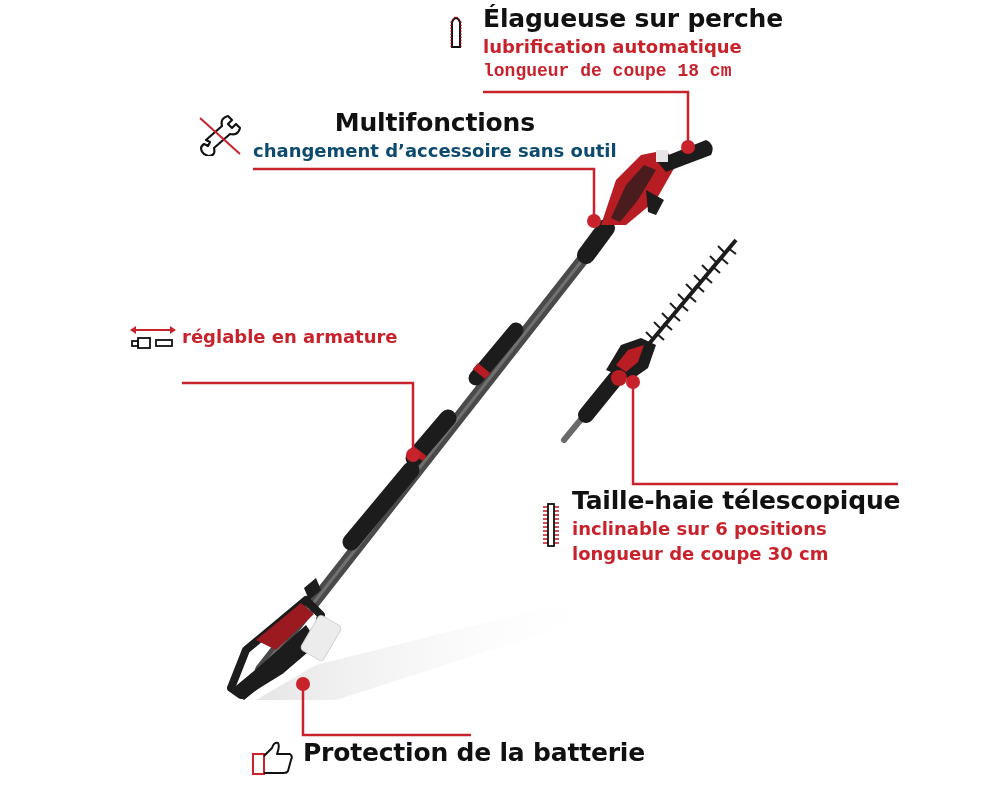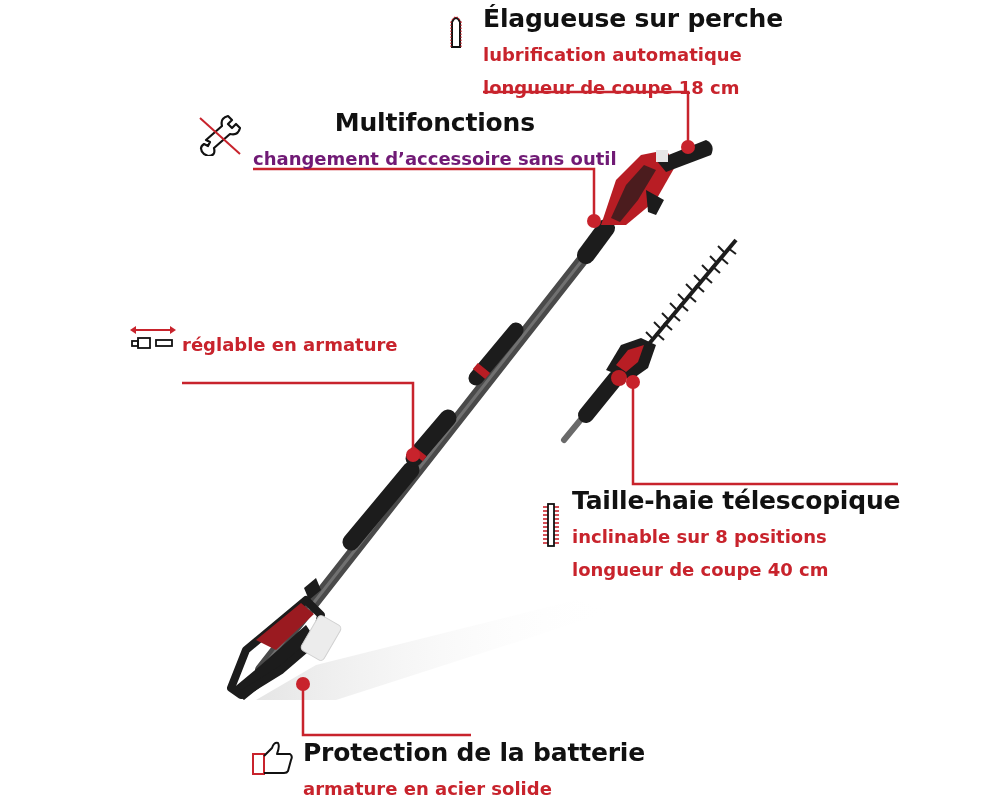--- a/index.html
+++ b/index.html
@@ -2,21 +2,21 @@
 <html><head>
 <meta charset="utf-8">
 <style>
   html, body { margin: 0; padding: 0; background: #ffffff; }
   body { width: 1000px; height: 800px; position: relative; overflow: hidden;
          font-family: "DejaVu Sans", "Liberation Sans", sans-serif; }
   .stage { position: absolute; left: 16px; top: 0; width: 1000px; height: 800px; padding-left: 24px; }
   svg.art { position: absolute; left: 0; top: 0; }
   .feature { position: absolute; }
   .feature .title { font-weight: bold; color: #111111; font-size: 25px; line-height: 30px; white-space: nowrap; letter-spacing: -0.2px; }
-  .feature .sub { font-weight: bold; font-size: 18px; line-height: 25px; white-space: nowrap; margin-top: 8px; }
+  .feature .sub { font-weight: bold; font-size: 18px; line-height: 25px; white-space: nowrap; }
   .icon { position: absolute; }
 </style>
 </head>
 <body>
 
 <div class="stage">
 
   <svg class="art" width="1000" height="800" viewBox="0 0 1000 800">
     <defs>
       <linearGradient id="poleGrad" x1="0" y1="0" x2="1" y2="0">
@@ -116,32 +116,32 @@
 
   <div class="icon" style="left:433px; top:13px;">
     <svg width="14" height="36" viewBox="0 0 14 36">
       <path d="M3,34 L3,9 Q7,1 11,9 L11,34 Z" fill="none" stroke="#111" stroke-width="2"></path>
       <path d="M2,34 L2,9 Q7,-1 12,9 L12,34" fill="none" stroke="#c8232c" stroke-width="1.2" stroke-dasharray="1.5 1.5"></path>
     </svg>
   </div>
   <div class="feature" style="left:467px; top:4px;">
     <div class="title">Élagueuse sur perche</div>
     <div class="sub" style="color:#c8232c;">lubrification automatique</div>
-    <div class="sub" style="color:#c8232c;">longueur de coupe 18 cm</div>
+    <div class="sub" style="color:#c8232c;font-family:Liberation Mono, monospace;">longueur de coupe 18 cm</div>
   </div>
 
   <div class="icon" style="left:180px; top:114px;">
     <svg width="50" height="42" viewBox="0 0 50 42">
       <path d="M8,40 Q2,34 8,30 L12,32 L14,28 L10,26 L26,12 Q24,4 32,2 L36,6 L32,10 L36,14 L40,10 L44,14 Q42,22 34,20 L18,34 Q20,42 12,42 Z" fill="none" stroke="#111" stroke-width="2.2" stroke-linejoin="round"></path>
       <line x1="4" y1="4" x2="44" y2="40" stroke="#c8232c" stroke-width="2"></line>
     </svg>
   </div>
   <div class="feature" style="left:237px; top:108px;text-align:center;">
     <div class="title">Multifonctions</div>
-    <div class="sub" style="color:#701a75;">changement d’accessoire sans outil</div>
+    <div class="sub" style="color:#0c4a6e;">changement d’accessoire sans outil</div>
   </div>
 
   <div class="icon" style="left:114px; top:326px;">
     <svg width="46" height="24" viewBox="0 0 46 24">
       <line x1="4" y1="4" x2="42" y2="4" stroke="#c8232c" stroke-width="2"></line>
       <polygon points="0,4 6,0 6,8" fill="#c8232c"></polygon>
       <polygon points="46,4 40,0 40,8" fill="#c8232c"></polygon>
       <rect x="2" y="15" width="6" height="5" fill="none" stroke="#111" stroke-width="1.8"></rect>
       <rect x="8" y="12" width="12" height="10" fill="none" stroke="#111" stroke-width="1.8"></rect>
       <rect x="26" y="14" width="16" height="6" fill="none" stroke="#111" stroke-width="1.8"></rect>
@@ -163,28 +163,27 @@
         <line x1="1" y1="28" x2="17" y2="28"></line>
           <line x1="1" y1="32" x2="17" y2="32"></line>
         <line x1="1" y1="36" x2="17" y2="36"></line>
           <line x1="1" y1="40" x2="17" y2="40"></line>
       </g>
       <rect x="6" y="1" width="6" height="42" fill="#fff" stroke="#111" stroke-width="1.8"></rect>
     </svg>
   </div>
   <div class="feature" style="left:556px; top:486px;">
     <div class="title">Taille-haie télescopique</div>
-    <div class="sub" style="color:#c8232c;">inclinable sur 8 positions</div>
-    <div class="sub" style="color:#c8232c;">longueur de coupe 40 cm</div>
+    <div class="sub" style="color:#c8232c;">inclinable sur 6 positions</div>
+    <div class="sub" style="color:#c8232c;">longueur de coupe 30 cm</div>
   </div>
 
   <div class="icon" style="left:236px; top:740px;">
     <svg width="42" height="36" viewBox="0 0 42 36">
       <rect x="1" y="14" width="11" height="20" fill="none" stroke="#c8232c" stroke-width="2"></rect>
       <path d="M12,16 L20,8 Q22,2 26,3 Q28,6 25,14 L38,14 Q41,16 39,20 L36,31 Q35,33 32,33 L12,33" fill="none" stroke="#111" stroke-width="2" stroke-linejoin="round"></path>
     </svg>
   </div>
   <div class="feature" style="left:287px; top:738px;">
     <div class="title">Protection de la batterie</div>
-    <div class="sub" style="color:#c8232c;">armature en acier solide</div>
   </div>
 
 </div>
 
 </body></html>

